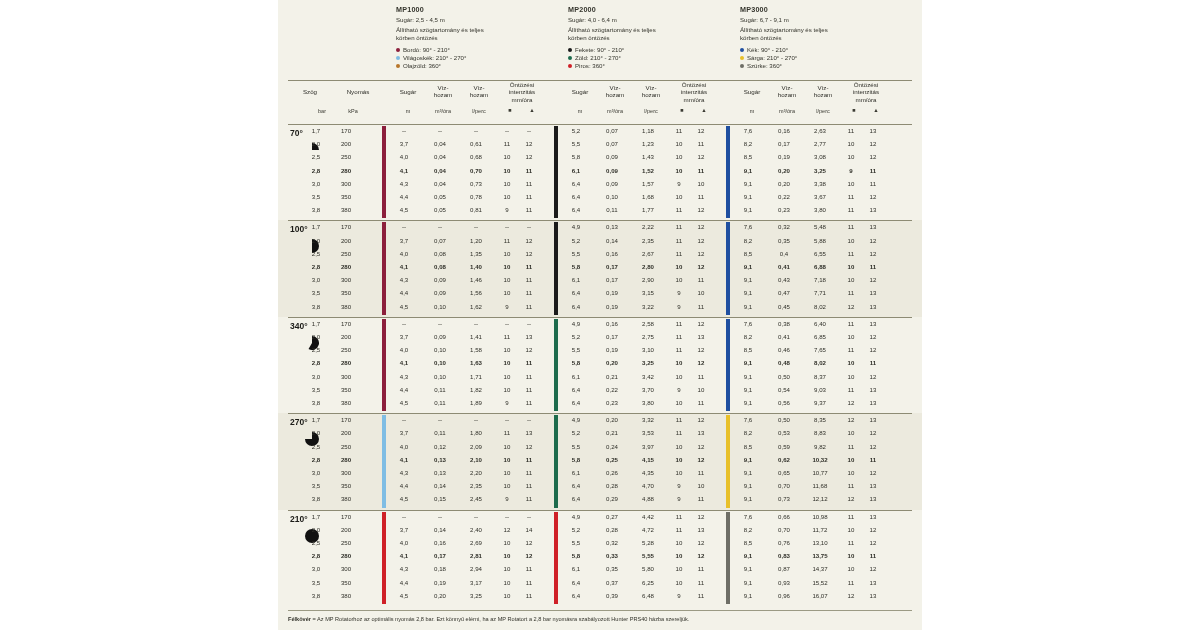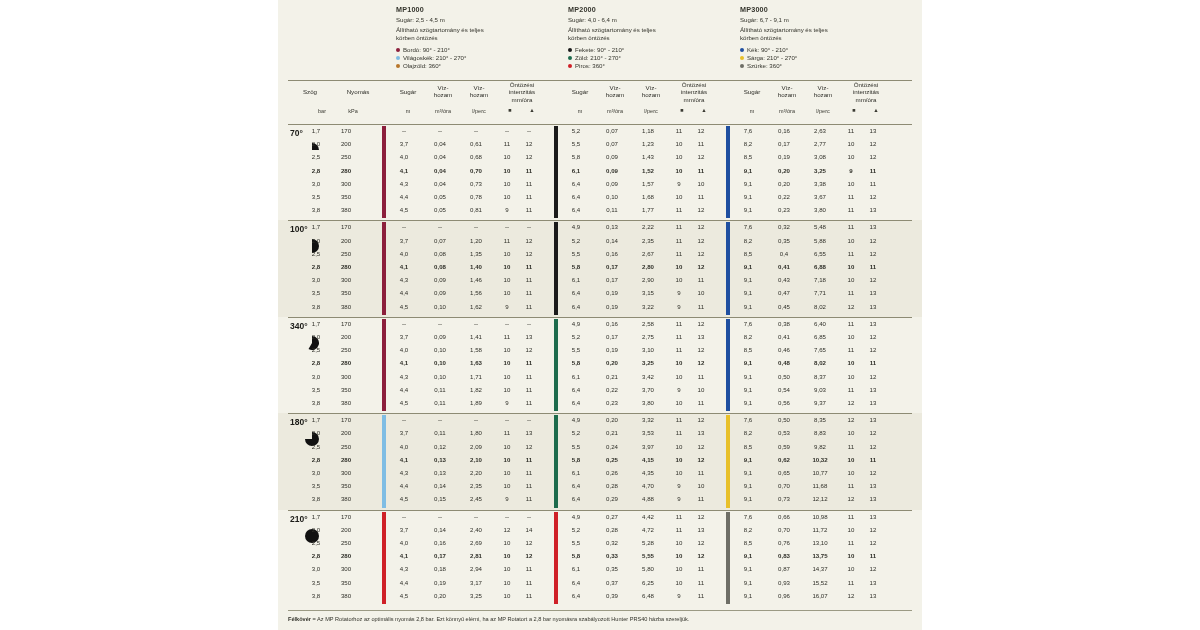--- a/index.html
+++ b/index.html
@@ -528,21 +528,21 @@
         <div class="cell" style="position: absolute; left: 392px; top: 82.2px; width: 18px;">10</div>
         <div class="cell" style="position: absolute; left: 414px; top: 82.2px; width: 18px;">11</div>
         <div class="cell" style="position: absolute; left: 456px; top: 82.2px; width: 28px;">9,1</div>
         <div class="cell" style="position: absolute; left: 490px; top: 82.2px; width: 32px;">0,56</div>
         <div class="cell" style="position: absolute; left: 526px; top: 82.2px; width: 32px;">9,37</div>
         <div class="cell" style="position: absolute; left: 564px; top: 82.2px; width: 18px;">12</div>
         <div class="cell" style="position: absolute; left: 586px; top: 82.2px; width: 18px;">13</div>
       </div>
       <div class="band-alt" style="position: relative; height: 96.4px;">
         <div class="sep-line" style="left: 10px; top: 0px; width: 624px; height: 1px;"></div>
-        <div class="angle-label" style="position: absolute; left: 12px; top: 4px;">180°</div>
+        <div class="angle-label" style="position: absolute; left: 12px; top: 4px;">270°</div>
         <div style="position: absolute; left: 26px; top: 18px;"><svg width="16" height="16">
             <path d="M8,8 L8,1 A7,7 0 1,1 1,8 Z" fill="#111"></path>
           </svg></div>
         <div class="vbar" style="left: 104px; top: 2px; height: 92.4px; background: rgb(127, 189, 228);"></div>
         <div class="vbar" style="left: 276px; top: 2px; height: 92.4px; background: rgb(29, 107, 76);"></div>
         <div class="vbar" style="left: 448px; top: 2px; height: 92.4px; background: rgb(232, 192, 42);"></div>
         <div class="cell" style="position: absolute; left: 28px; top: 3px; width: 20px;">1,7</div>
         <div class="cell" style="position: absolute; left: 56px; top: 3px; width: 24px;">170</div>
         <div class="cell" style="position: absolute; left: 112px; top: 3px; width: 28px;">--</div>
         <div class="cell" style="position: absolute; left: 146px; top: 3px; width: 32px;">--</div>

